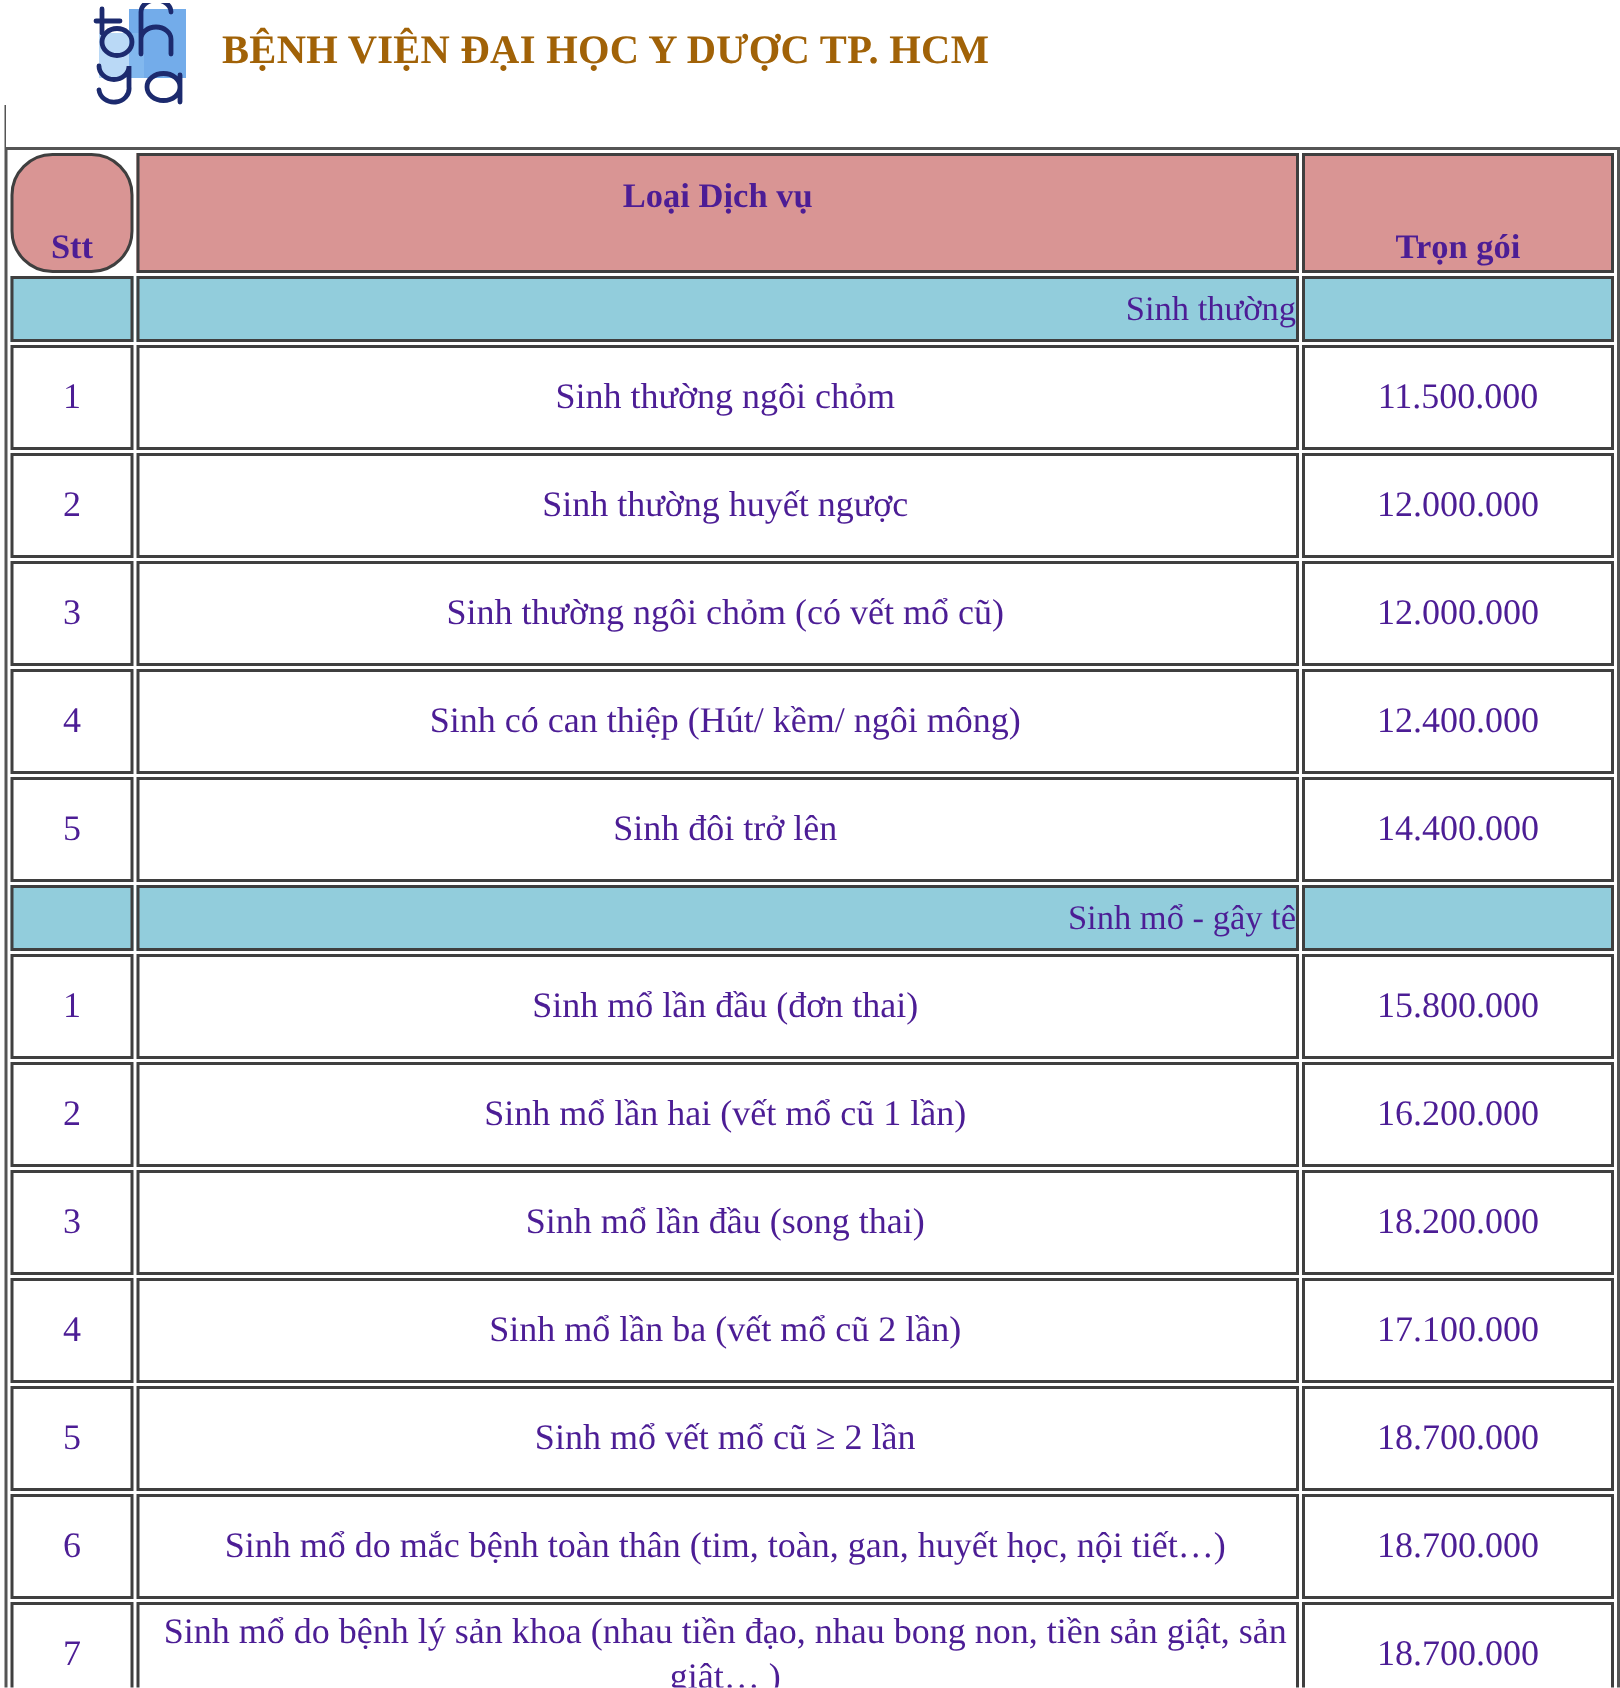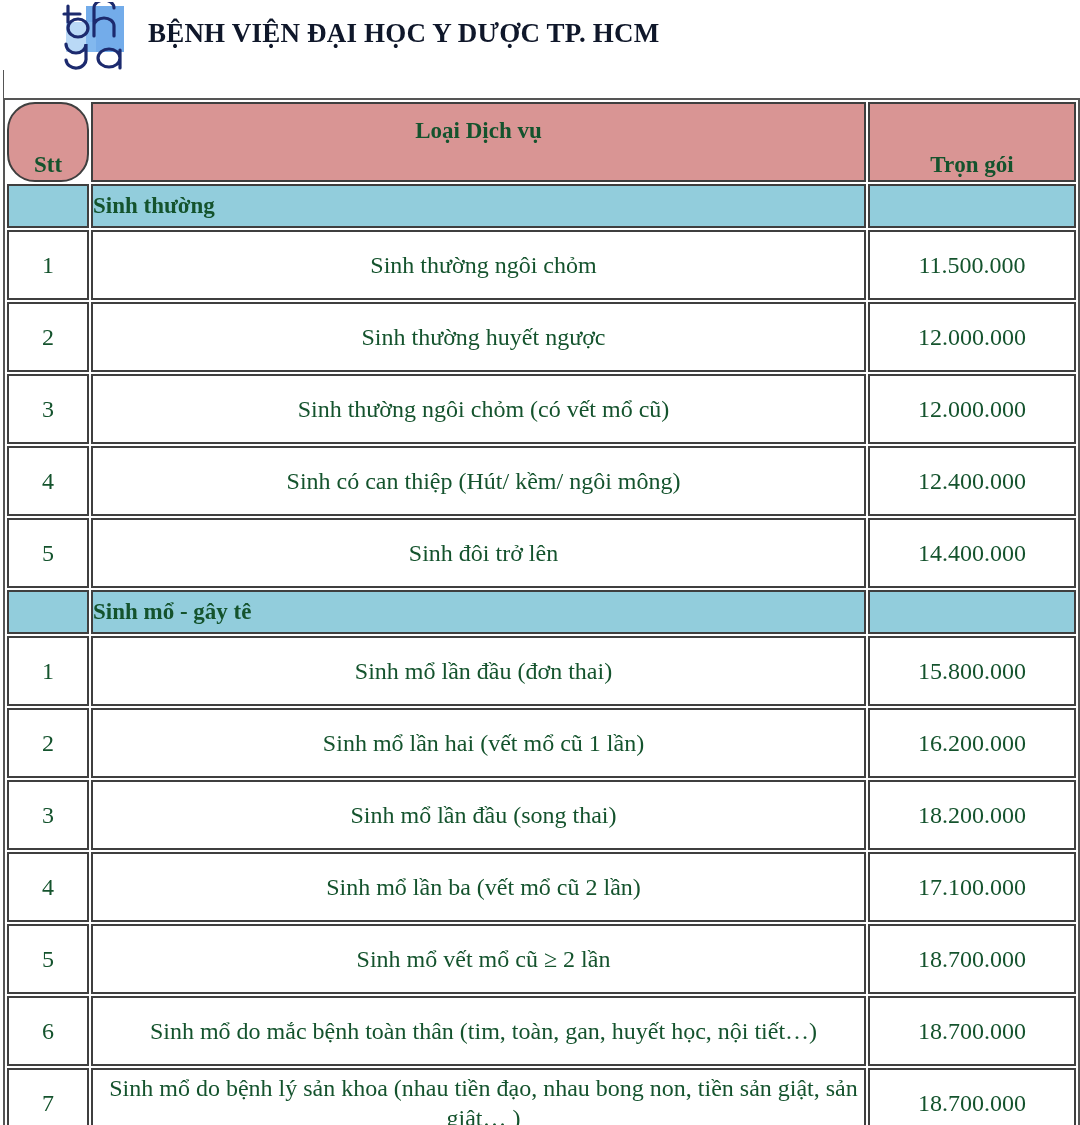--- a/index.html
+++ b/index.html
@@ -1,27 +1,27 @@
 <!DOCTYPE html>
 <html><head>
 <meta charset="utf-8">
 <style>
   html, body { margin:0; padding:0; background:#ffffff; }
   body { width:1080px; height:1125px; overflow:hidden; position:relative; font-family:"Liberation Serif", "DejaVu Serif", serif; color:#1d2d5a; }
   .header { position:absolute; left:0; top:0; width:1080px; height:100px; }
   .logo { position:absolute; left:58px; top:2px; width:72px; height:68px; }
-  .hosp-title { position:absolute; left:148px; top:18px; font-size:27px; font-weight:bold; color:#0f172a; letter-spacing:0.2px; white-space:nowrap; }
+  .hosp-title { position:absolute; left:148px; top:18px; font-size:27px; font-weight:bold; color:#a16207; letter-spacing:0.2px; white-space:nowrap; }
   .left-mark { position:absolute; left:3px; top:70px; width:1px; height:28px; background:#555; }
   table.price { position:absolute; left:3px; top:98px; width:1077px; border-collapse:separate; border-spacing:2px; background:#ffffff; border:2px solid #555; }
-  table.price td { border:2px solid #3f3f3f; padding:0; color:#14532d; }
+  table.price td { border:2px solid #3f3f3f; padding:0; color:#4c1d95; }
   .th-row td { background:#d99594; font-weight:bold; font-size:23px; height:62px; text-align:center; }
   .th-stt { width:78px; vertical-align:bottom; padding-bottom:2px !important;border-radius:28px; }
   .th-name { vertical-align:top; padding-top:14px !important; }
   .th-price { width:204px; vertical-align:bottom; padding-bottom:2px !important; }
-  .sec-row td { background:#92cddc; font-weight:bold; font-size:23px; height:40px; text-align:left; }
+  .sec-row td { background:#92cddc; font-weight:normal; font-size:23px; height:40px; text-align:right; }
   .data-row td { background:#ffffff; font-size:24px; height:66px; }
   .c-stt { text-align:center; }
   .c-name { padding-left:10px !important; text-align:center; line-height:30px; }
   .c-price { text-align:center; }
   .logo svg { width:72px; height:68px; }
 </style>
 </head>
 <body>
 
 <div class="header">

